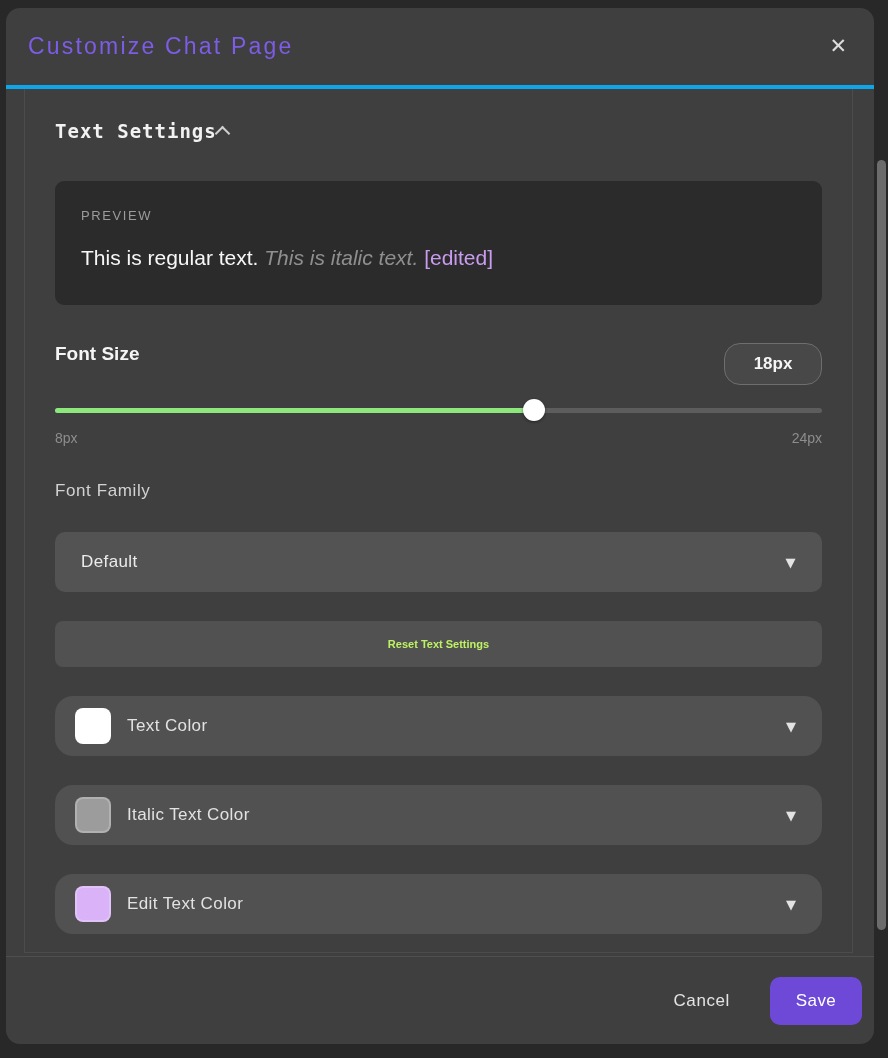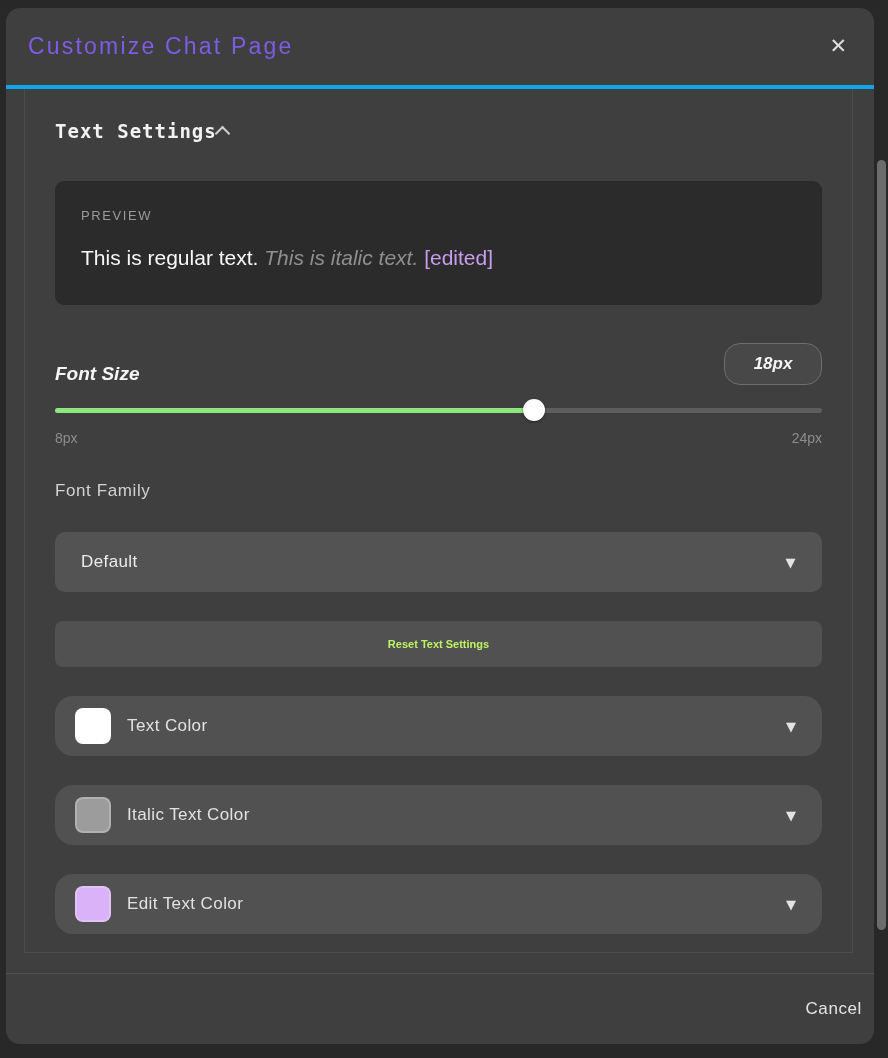--- a/index.html
+++ b/index.html
@@ -72,21 +72,21 @@
     font-size:13px; letter-spacing:1.6px; color:#9b9b9b;
   }
   .preview-line { margin-top:23px; font-size:21px; }
   .preview-regular { color:#f7f7f7; }
   .preview-italic { color:#8f8f8f; font-style:italic; }
   .preview-edited { color:#c99cf0; }
 
   
   .fontsize-row {
     margin-top:38px;
-    display:flex; align-items:flex-end; justify-content:space-between;font-style:italic;
+    display:flex; align-items:flex-start; justify-content:space-between;
   }
   .fontsize-label { font-size:19px; font-weight:700; color:#f5f5f5; }
   .fontsize-badge {
     min-width:98px; height:42px;
     background:#484848; border:1px solid #6e6e6e; border-radius:16px;
     display:flex; align-items:center; justify-content:center;
     font-size:17px; font-weight:700; color:#f5f5f5;
   }
 
   
@@ -143,21 +143,21 @@
   }
   .swatch {
     width:36px; height:36px; border-radius:8px; margin-right:16px;
     border:2px solid rgba(255,255,255,.22);
   }
   .color-row-label { font-size:17px; letter-spacing:.4px; color:#e2e2e2; }
   .color-row .caret { margin-left:auto; }
 
   
   .modal-footer {
-    position:absolute; left:0; right:0; bottom:0; height:71px;
+    position:absolute; left:0; right:0; bottom:0; height:88px;
     border-top:1px solid #4f4f4f;
     display:flex; align-items:center; justify-content:flex-end;
     gap:40px; padding-right:12px;
   }
   .cancel-btn {
     background:none; border:none; cursor:pointer;
     font-family:"Liberation Sans", sans-serif;
     font-size:17px; letter-spacing:.6px; color:#e4e4e4;
   }
   .save-btn {
@@ -242,17 +242,18 @@
     <div class="color-row">
       <div class="swatch" style="background: rgb(217, 178, 247);"></div>
       <span class="color-row-label">Edit Text Color</span>
       <span class="caret">▼</span>
     </div>
 
   </div>
 
   <div class="modal-footer">
     <button class="cancel-btn">Cancel</button>
+    <button class="save-btn" style="background: rgb(110, 73, 216);">Save</button>
   </div>
 
 </div>
 
 <div class="page-scrollbar-thumb"></div>
 
 </body></html>

